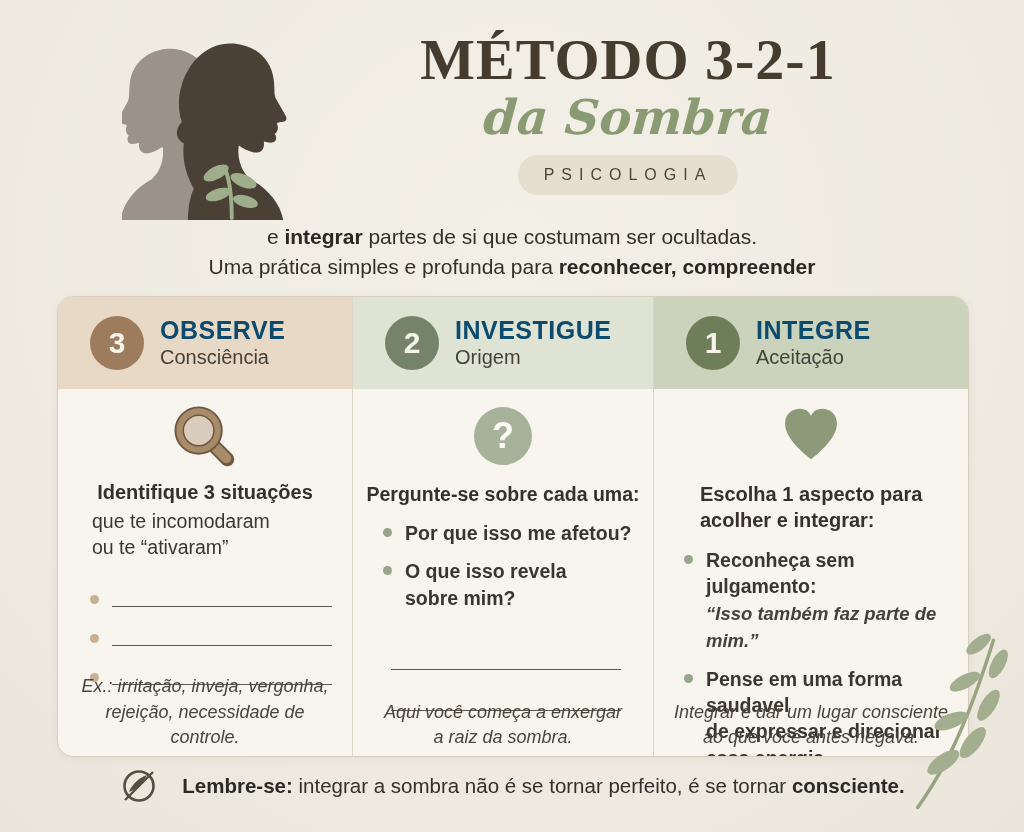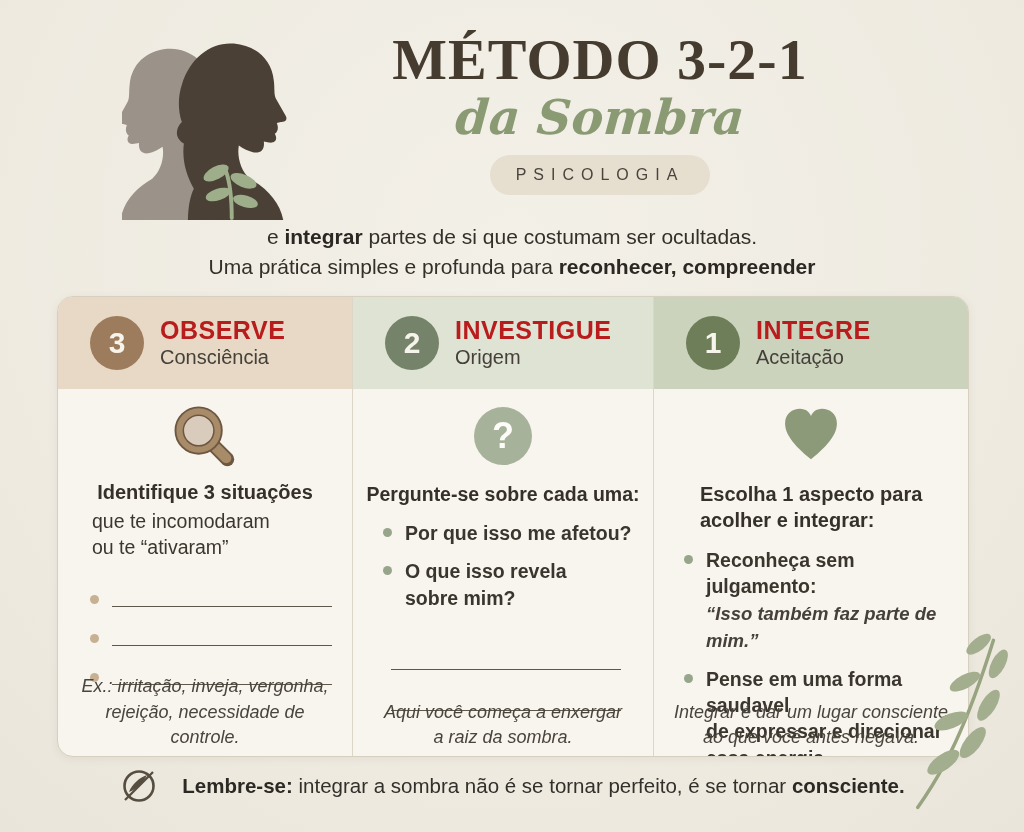--- a/index.html
+++ b/index.html
@@ -2,21 +2,21 @@
 <html><head>
 <meta charset="utf-8">
 <style>
   html,body{margin:0;padding:0;}
   body{font-family:"Liberation Sans",sans-serif;}
   #canvas{position:relative;width:1024px;height:832px;background:#efece3;overflow:hidden;
           background-image:radial-gradient(circle at 50% 30%, #f3f0e8 0%, #eeeae0 70%, #e9e5da 100%);}
 
   
   .logo{position:absolute;left:122px;top:24px;width:196px;height:196px;}
-  .header-text{position:absolute;left:320px;top:30px;width:560px;text-align:center;}
+  .header-text{position:absolute;left:348px;top:30px;width:560px;text-align:center;}
   .main-title{font-family:"Liberation Serif",serif;font-weight:700;font-size:58px;line-height:1.05;
               color:#453b2f;letter-spacing:1px;}
   .script-title{font-family:"DejaVu Serif",serif;font-style:italic;font-weight:700;font-size:48px;
                 color:#8a9b74;margin-top:-2px;transform:skewX(-4deg);}
   .badge{display:inline-block;margin-top:10px;background:#e6dfd0;border-radius:20px;
          padding:11px 26px;font-size:16px;letter-spacing:7px;color:#4a453c;font-weight:500;}
   .intro{position:absolute;left:0;top:222px;width:100%;text-align:center;font-size:21px;
          line-height:1.45;color:#33302a;}
   .intro b{font-weight:700;color:#2b2823;}
 
@@ -26,21 +26,21 @@
         display:grid;grid-template-columns:294px 302px 1fr;overflow:hidden;}
   .col{position:relative;}
   .col.mid{border-left:1px solid #ddd5c5;border-right:1px solid #ddd5c5;}
   .col-header{height:92px;display:flex;align-items:center;gap:16px;padding-left:32px;box-sizing:border-box;}
   .col:nth-child(1) .col-header{background:#e8d9c6;}
   .col:nth-child(2) .col-header{background:#dfe3d4;}
   .col:nth-child(3) .col-header{background:#cbd3bd;}
   .num-circle{width:54px;height:54px;border-radius:50%;display:flex;align-items:center;justify-content:center;
               color:#f7f4ec;font-size:30px;font-weight:700;flex:0 0 auto;}
   .c1{background:#9c7c5c;} .c2{background:#74836a;} .c3{background:#6d7e59;}
-  .col-word{font-size:25px;font-weight:800;color:#b91c1c;letter-spacing:.5px;line-height:1.1;}
+  .col-word{font-size:25px;font-weight:800;color:#0c4a6e;letter-spacing:.5px;line-height:1.1;}
   .col-sub{font-size:20px;color:#45413a;margin-top:2px;}
 
   .col-body{position:relative;height:367px;box-sizing:border-box;}
   .icon-row{text-align:center;margin-top:16px;height:66px;}
   .q-circle{width:58px;height:58px;border-radius:50%;background:#a7b29a;color:#fdfcf8;
             display:inline-flex;align-items:center;justify-content:center;font-size:36px;font-weight:700;margin-top:2px;}
   .pre{white-space:pre-line;}
 
   .head-bold{font-size:20px;font-weight:700;color:#35312a;}
   .col1-head{ text-align:center;margin-top:10px;}

